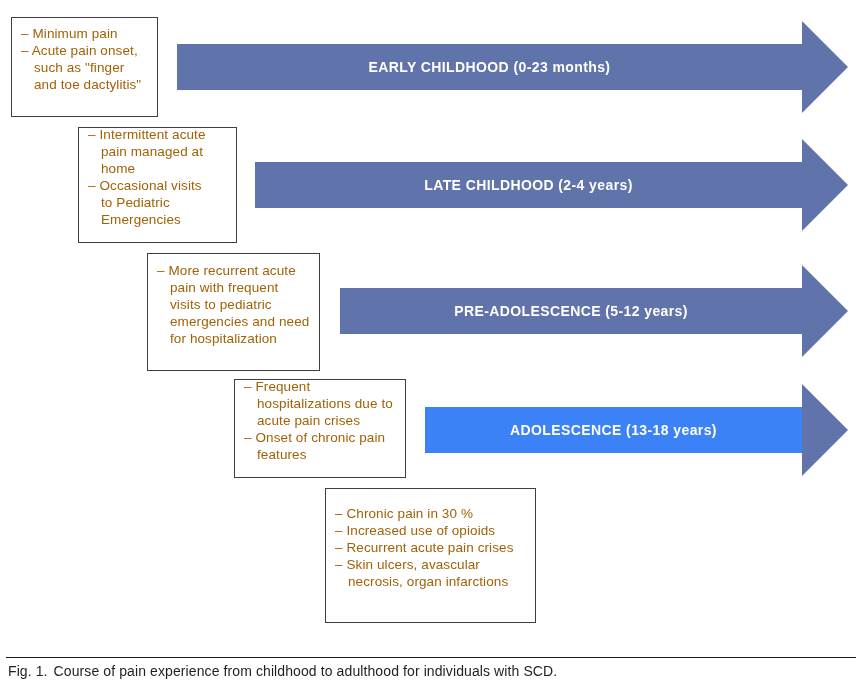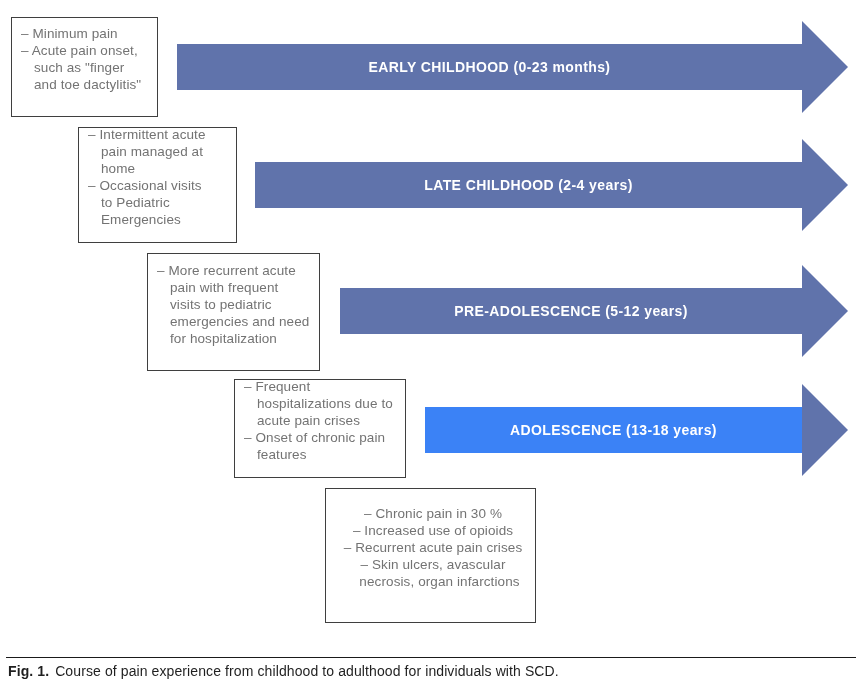--- a/index.html
+++ b/index.html
@@ -15,21 +15,21 @@
   
   .stage-box {
     position: absolute;
     box-sizing: border-box;
     border: 1.5px solid #3f3f3f;
     background: #ffffff;
     display: flex;
     flex-direction: column;
     justify-content: center;
     padding: 4px 4px 20px 9px;
-    color: #737373;
+    color: #a16207;
     font-size: 13.5px;
     line-height: 17px;
     letter-spacing: 0.1px;
   }
   .bullet {
     padding-left: 13px;
     text-indent: -13px;
     white-space: pre;
   }
 
@@ -61,21 +61,21 @@
     font-size: 14px;
     letter-spacing: 0.4px;
     white-space: nowrap;
   }
 
   
   #box-1 { left: 11px;  top: 17px;  width: 147px; height: 100px; }
   #box-2 { left: 78px;  top: 127px; width: 159px; height: 116px; }
   #box-3 { left: 147px; top: 253px; width: 173px; height: 118px; }
   #box-4 { left: 234px; top: 379px; width: 172px; height: 99px; }
-  #box-5 { left: 325px; top: 488px; width: 211px; height: 135px; text-align: center; }
+  #box-5 { left: 325px; top: 488px; width: 211px; height: 135px; }
 
   #arrow-1 { left: 177px; top: 21px;  width: 671px; }
   #arrow-2 { left: 255px; top: 139px; width: 593px; }
   #arrow-3 { left: 340px; top: 265px; width: 508px; }
   #arrow-4 { left: 425px; top: 384px; width: 423px; }
   #arrow-5 { left: 557px; top: 511px; width: 291px; }
 
   
   .caption-divider {
     position: absolute;
@@ -87,21 +87,21 @@
   }
   .figure-caption {
     position: absolute;
     left: 8px;
     top: 663px;
     width: 846px;
     font-size: 14px;
     color: #1f1f1f;
     letter-spacing: 0.1px;
   }
-  .caption-label { font-weight: bold; margin-right: 6px; margin-top: 15px; }
+  .caption-label { font-weight: normal; margin-right: 6px; margin-top: 15px; }
 </style>
 </head>
 <body>
 
 <div id="canvas">
 
   <div id="box-1" class="stage-box">
       <div class="bullet">– Minimum pain</div>
       <div class="bullet">– Acute pain onset,
 such as "finger

